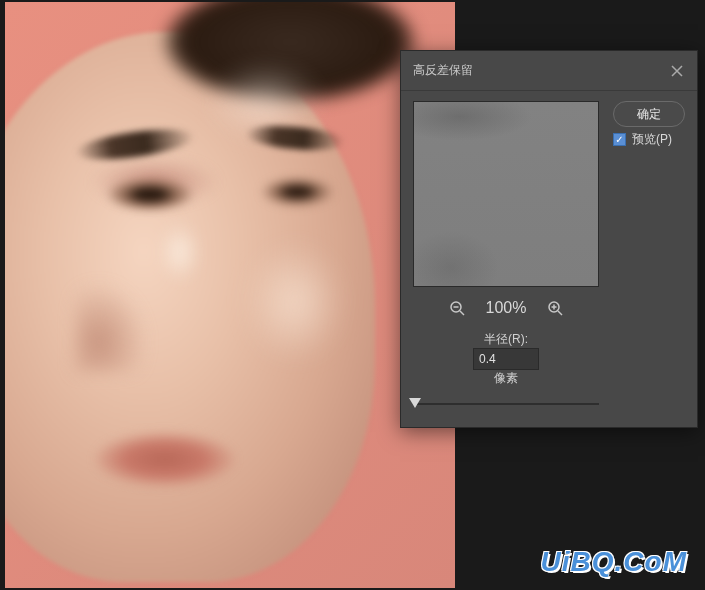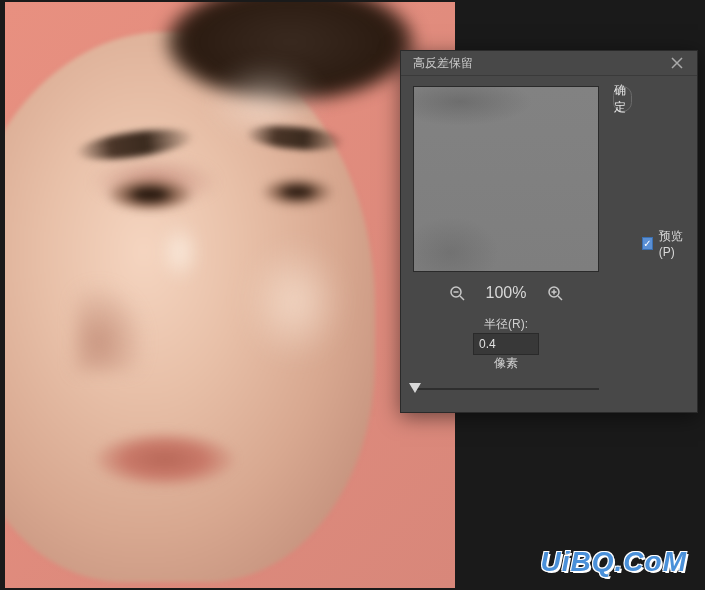--- a/index.html
+++ b/index.html
@@ -164,21 +164,21 @@
       width: 298px;
       background: #484848;
       border: 1px solid #2a2a2a;
       box-shadow: 0 4px 20px rgba(0,0,0,0.5);
       color: #d0d0d0;
     }
     .dialog-titlebar {
       display: flex;
       align-items: center;
       justify-content: space-between;
-      height: 25px;
+      height: 40px;
       padding: 0 12px;
       border-bottom: 1px solid #3a3a3a;
     }
     .dialog-title {
       font-size: 12px;
       color: #c8c8c8;
     }
     .close-btn {
       width: 16px;
       height: 16px;
@@ -271,22 +271,21 @@
       width: 0;
       height: 0;
       border-left: 6px solid transparent;
       border-right: 6px solid transparent;
       border-top: 10px solid #d8d8d8;
       transform: translateX(-6px);
       cursor: pointer;
     }
     .right-col {
       display: flex;
-      flex-direction: row;
-      gap: 10px;
+      flex-direction: column;
       width: 74px;
     }
     .dlg-button {
       height: 26px;
       border-radius: 13px;
       border: 1px solid #6a6a6a;
       background: #4a4a4a;
       color: #e8e8e8;
       font-size: 12px;
       display: flex;

